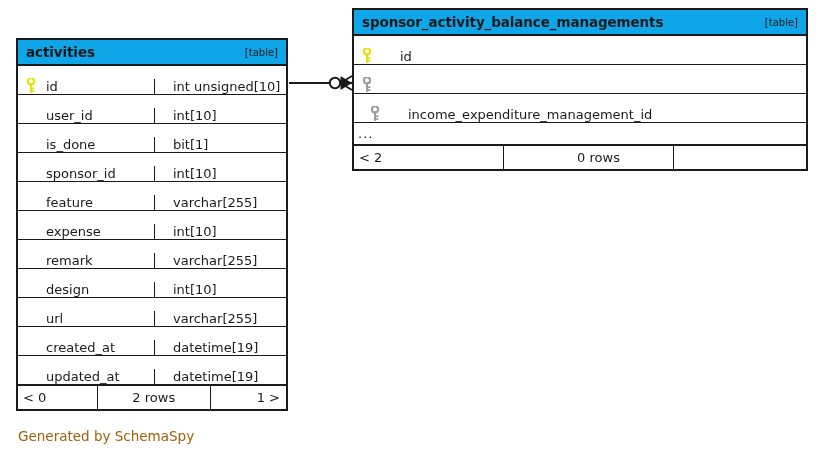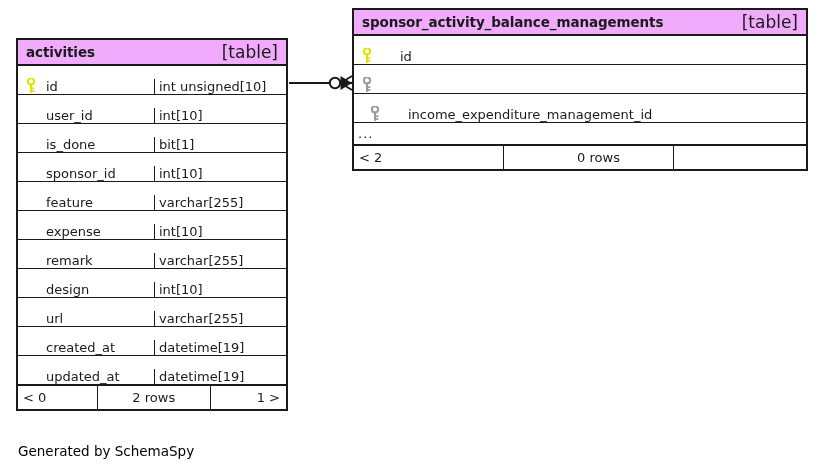--- a/index.html
+++ b/index.html
@@ -28,34 +28,34 @@
     position: absolute;
     box-sizing: border-box;
     border: 2px solid #1a1a1a;
     background: #ffffff;
   }
 
   .tbl-header {
     display: flex;
     align-items: center;
     justify-content: space-between;
-    background: #f0abfc;
+    background: #0ea5e9;
     border-bottom: 2px solid #1a1a1a;
     padding: 0 8px;
     height: 26px;
     box-sizing: border-box;
   }
   .tbl-title {
     font-weight: bold;
     font-size: 13.5px;
     white-space: nowrap;
     letter-spacing: -0.1px;
   }
   .tbl-tag {
-    font-size: 17px;
+    font-size: 10px;
     white-space: nowrap;
     padding-left: 10px;
   }
 
   .tbl-row {
     display: flex;
     align-items: flex-end;
     border-bottom: 1.6px solid #1a1a1a;
     height: 29px;
     box-sizing: border-box;
@@ -68,21 +68,21 @@
     box-sizing: border-box;
     font-size: 13px;
     white-space: nowrap;
     overflow: hidden;
   }
   .cell-type {
     display: flex;
     align-items: center;
     box-sizing: border-box;
     font-size: 13px;
-    padding-left: 4px;
+    padding-left: 18px;
     border-left: 1.6px solid #1a1a1a;
     white-space: nowrap;
   }
 
   .key-slot {
     width: 26px;
     min-width: 26px;
     display: flex;
     align-items: center;
     justify-content: center;
@@ -126,23 +126,23 @@
     left: 0; top: 0;
     width: 823px;
     height: 473px;
     pointer-events: none;
   }
 
   
   .caption {
     position: absolute;
     left: 18px;
-    top: 443px;
+    top: 428px;
     font-size: 13.5px;
-    color: #000000;
+    color: #a16207;
     white-space: nowrap;
   }
 </style>
 </head>
 <body>
 
 <div class="erd-canvas">
 
   <div class="table-box" id="tbl-activities" style="left:16px; top:38px; width:272px;">
 

